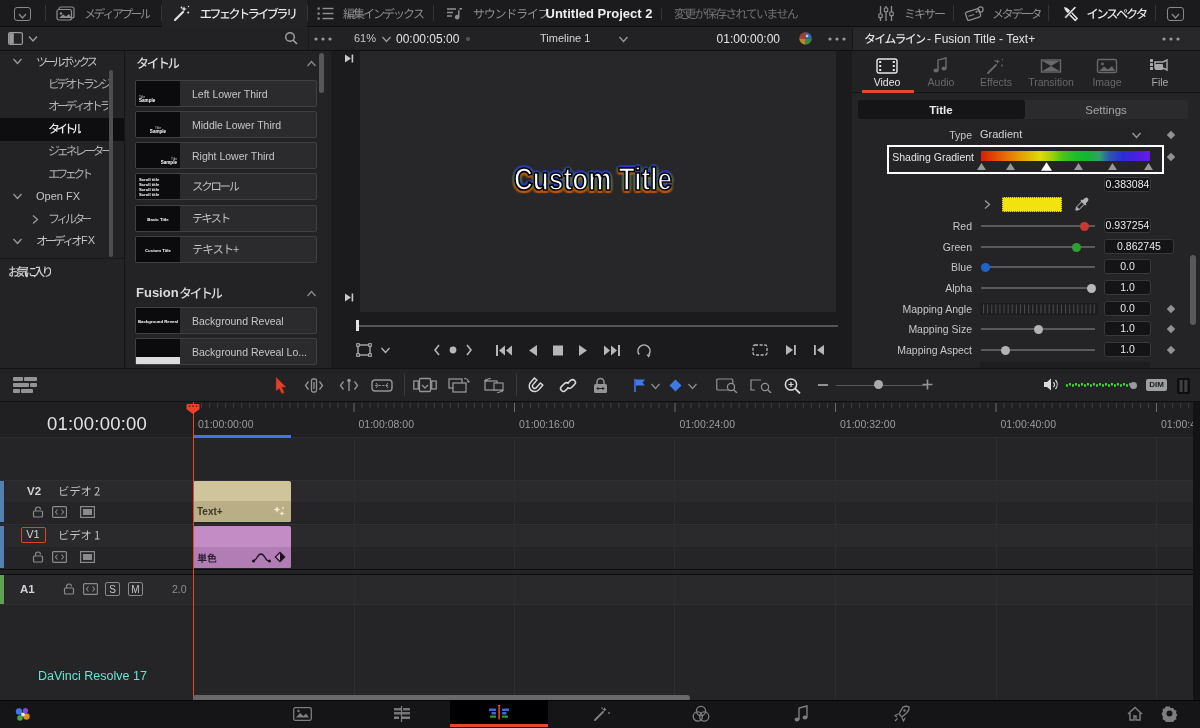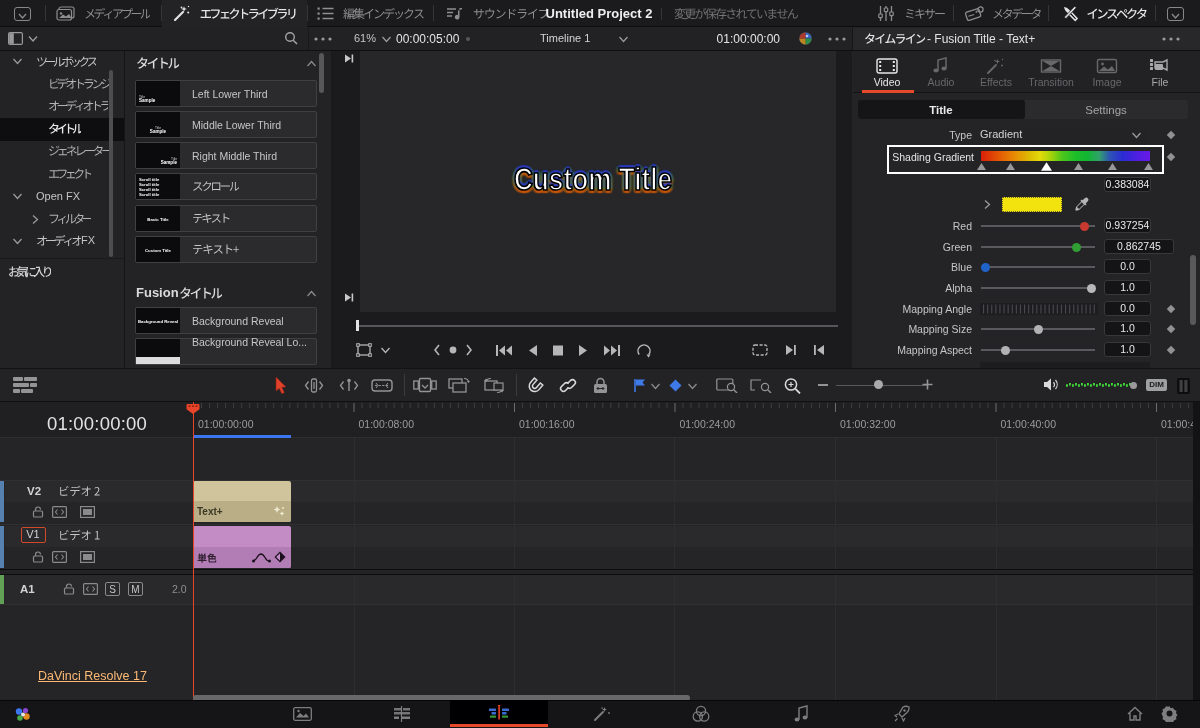--- a/index.html
+++ b/index.html
@@ -252,21 +252,21 @@
       <text x="22" y="17" font-size="3.2" fill="#ddd" text-anchor="middle" font-family="Liberation Sans">Title</text>
       <text x="22" y="21" font-size="4.6" font-weight="bold" fill="#fff" text-anchor="middle" font-family="Liberation Sans">Sample</text>
     </svg>
     <div style="position:absolute;left:192px;top:118.5px;font:400 10.5px 'Liberation Sans',sans-serif;color:#c6c6c8;white-space:nowrap;line-height:13px;">Middle Lower Third</div>
 <div style="position:absolute;left:135px;top:142px;width:181.5px;height:27px;background:#2b2b2d;border:1px solid #404042;border-radius:2px;"></div>
     <div style="position:absolute;left:136px;top:143px;width:44px;height:25px;background:#0b0b0d;overflow:hidden;"></div>
     <svg style="position:absolute;left:136px;top:143px" width="44" height="25" viewBox="0 0 44 25">
       <text x="41" y="17" font-size="3.2" fill="#ddd" text-anchor="end" font-family="Liberation Sans">Title</text>
       <text x="41" y="21" font-size="4.6" font-weight="bold" fill="#fff" text-anchor="end" font-family="Liberation Sans">Sample</text>
     </svg>
-    <div style="position:absolute;left:192px;top:149.5px;font:400 10.5px 'Liberation Sans',sans-serif;color:#c6c6c8;white-space:nowrap;line-height:13px;">Right Middle Third</div>
+    <div style="position:absolute;left:192px;top:149.5px;font:400 10.5px 'Liberation Sans',sans-serif;color:#c6c6c8;white-space:nowrap;line-height:13px;">Right Lower Third</div>
 <div style="position:absolute;left:135px;top:173px;width:181.5px;height:27px;background:#2b2b2d;border:1px solid #404042;border-radius:2px;"></div>
     <div style="position:absolute;left:136px;top:174px;width:44px;height:25px;background:#0b0b0d;overflow:hidden;"></div>
     <svg style="position:absolute;left:136px;top:174px" width="44" height="25" viewBox="0 0 44 25">
       <text x="3" y="7" font-size="4.2" font-weight="bold" fill="#fff" font-family="Liberation Sans">Scroll title</text>
       <text x="3" y="12" font-size="4.2" font-weight="bold" fill="#fff" font-family="Liberation Sans">Scroll title</text>
       <text x="3" y="17" font-size="4.2" font-weight="bold" fill="#fff" font-family="Liberation Sans">Scroll title</text>
       <text x="3" y="22" font-size="4.2" font-weight="bold" fill="#fff" font-family="Liberation Sans">Scroll title</text>
     </svg>
     <div style="position:absolute;left:192px;top:179.3px;">
       <svg width="47" height="14" viewBox="0 -11.5 47 14.0" style="display:block">
@@ -306,21 +306,21 @@
     <div style="position:absolute;left:136px;top:308px;width:44px;height:25px;background:#0b0b0d;overflow:hidden;"></div>
     <svg style="position:absolute;left:136px;top:308px" width="44" height="25" viewBox="0 0 44 25">
       <text x="22" y="14.5" font-size="4.3" font-weight="bold" fill="#fff" text-anchor="middle" font-family="Liberation Sans">Background Reveal</text>
     </svg>
     <div style="position:absolute;left:192px;top:314.5px;font:400 10.5px 'Liberation Sans',sans-serif;color:#c6c6c8;white-space:nowrap;line-height:13px;">Background Reveal</div>
 <div style="position:absolute;left:135px;top:338px;width:181.5px;height:27px;background:#2b2b2d;border:1px solid #404042;border-radius:2px;"></div>
     <div style="position:absolute;left:136px;top:339px;width:44px;height:25px;background:#0b0b0d;overflow:hidden;"></div>
     <svg style="position:absolute;left:136px;top:339px" width="44" height="25" viewBox="0 0 44 25">
       <text x="22" y="14.5" font-size="4.3" font-weight="bold" fill="#fff" text-anchor="middle" font-family="Liberation Sans"></text>
     </svg>
-    <div style="position:absolute;left:192px;top:336px;font:400 10.5px 'Liberation Sans',sans-serif;color:#c6c6c8;white-space:nowrap;line-height:13px;">Background Reveal Lo...</div>
+    <div style="position:absolute;left:192px;top:346px;font:400 10.5px 'Liberation Sans',sans-serif;color:#c6c6c8;white-space:nowrap;line-height:13px;">Background Reveal Lo...</div>
 <div style="position:absolute;left:136px;top:357px;width:44px;height:7px;background:#dcdcde;"></div>
 <div style="position:absolute;left:319px;top:53px;width:5px;height:40px;background:#57575a;border-radius:3px;"></div>
 <div style="position:absolute;left:331px;top:51px;width:521px;height:317px;background:#1b1b1d;"></div>
 <div style="position:absolute;left:360px;top:51px;width:476px;height:261px;background:#272729;"></div>
 <svg style="position:absolute;left:344px;top:54px" width="10" height="9" viewBox="0 0 10 9">
       <path d="M1 0.5l6 4-6 4z" fill="#c8c8ca"></path>
       <rect x="7.6" y="0.5" width="1.6" height="8" fill="#c8c8ca"></rect>
     </svg>
 <svg style="position:absolute;left:344px;top:293px" width="10" height="9" viewBox="0 0 10 9">
       <path d="M1 0.5l6 4-6 4z" fill="#c8c8ca"></path>
@@ -930,21 +930,21 @@
 <div style="position:absolute;left:1193px;top:402px;width:7px;height:298px;background:#131315;"></div>
 <div style="position:absolute;left:193px;top:695px;width:497px;height:6px;background:#68686b;border-radius:3px;"></div>
 <div style="position:absolute;left:0px;top:700px;width:1200px;height:28px;background:#151517;border-top:1px solid #060608;"></div>
 <svg style="position:absolute;left:14px;top:706px" width="17" height="17" viewBox="0 0 17 17">
       <circle cx="5" cy="5.5" r="3.2" fill="#3b76f0"></circle>
       <circle cx="11.5" cy="4.5" r="2.6" fill="#8a46d0"></circle>
       <circle cx="12.5" cy="10.5" r="3.2" fill="#e08a20"></circle>
       <circle cx="6" cy="12" r="2.8" fill="#4aa84a"></circle>
       <circle cx="9" cy="8.5" r="2" fill="#e6e6e8"></circle>
     </svg>
-<div style="position:absolute;left:38px;top:669px;font:400 12.5px 'Liberation Sans',sans-serif;color:#fdba74;white-space:nowrap;line-height:15px;text-decoration:underline;">DaVinci Resolve 17</div>
+<div style="position:absolute;left:38px;top:669px;font:400 12.5px 'Liberation Sans',sans-serif;color:#5eead4;white-space:nowrap;line-height:15px;">DaVinci Resolve 17</div>
 <svg style="position:absolute;left:293px;top:707px" width="19" height="14" viewBox="0 0 19 14">
       <rect x="0.7" y="0.7" width="17.6" height="12.6" rx="1.5" fill="none" stroke="#7e7e80" stroke-width="1.3"></rect>
       <path d="M3 10.5L7 6l3.5 3L13 6.5l3 4z" fill="#7e7e80"></path>
       <circle cx="5.5" cy="4" r="1.2" fill="#7e7e80"></circle>
     </svg>
 <svg style="position:absolute;left:392px;top:706px" width="20" height="16" viewBox="0 0 20 16">
       <g fill="#7e7e80">
         <path d="M2 2h7v2.5H2zM11 2h7v2.5h-7zM2 6h16v2.5H2z" opacity="0.9"></path>
         <path d="M9.5 0v16" stroke="#7e7e80" stroke-width="1.2"></path>
         <path d="M2 10.5h5V13H2zM9 10.5h9V13H9z"></path>

